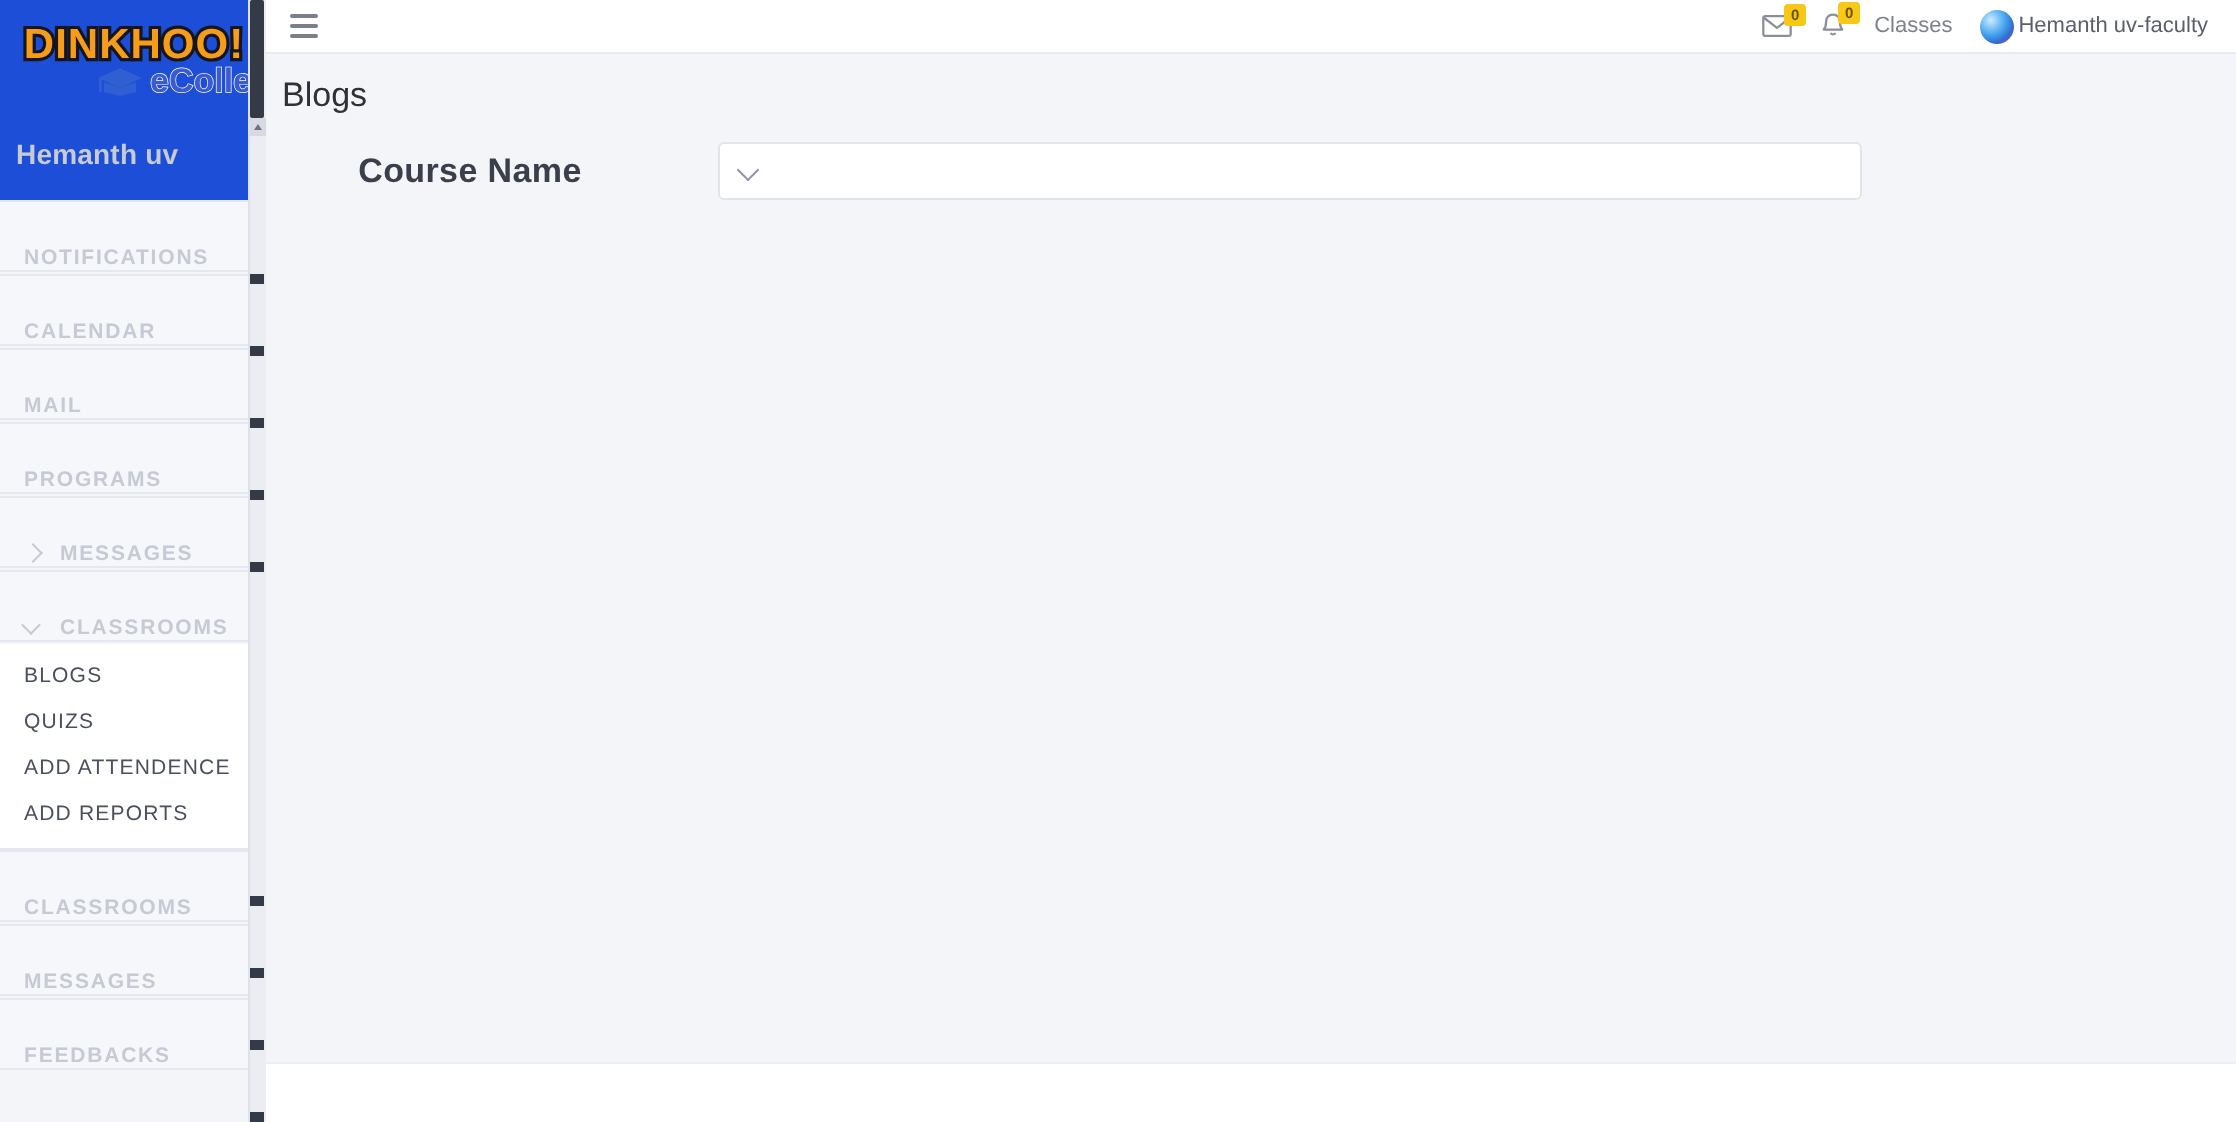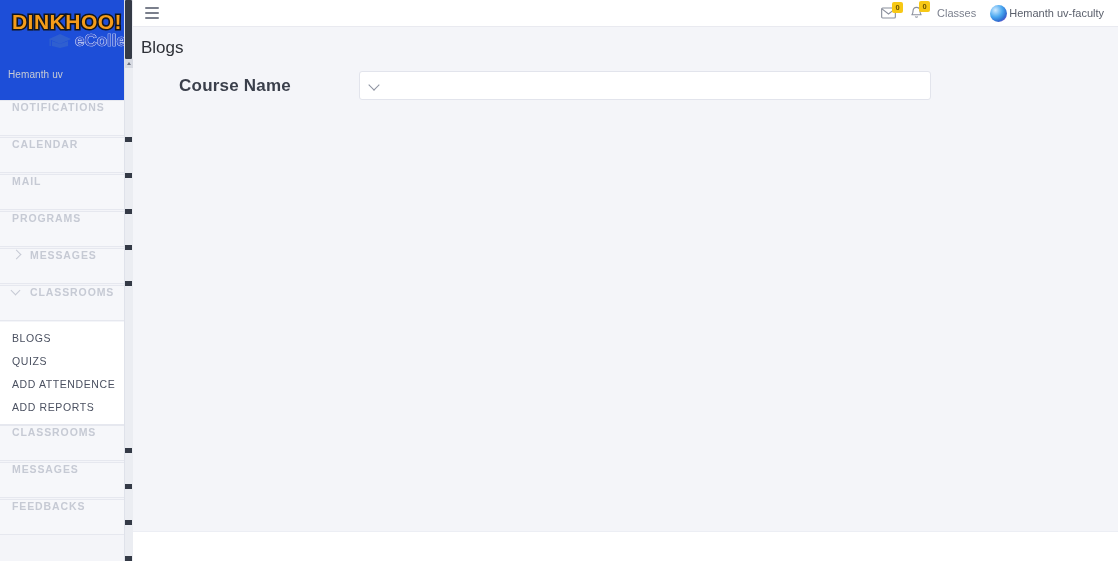--- a/index.html
+++ b/index.html
@@ -24,31 +24,32 @@
     position: relative;
   }
   .logo-wrap {
     height: 57px;
     display: flex; align-items: center; justify-content: center;
     padding-top: 2px;
   }
   .logo-svg { display: block; }
   .user-name {
     color: #c7cbd4;
-    font-size: 10px;
+    font-size: 14px;
     padding: 12px 0 0 8px;
     letter-spacing: .1px;
+    font-weight: bold;
   }
   .nav { position: relative; }
   .nav-item {
     height: 36px;
     background: #f6f7fa;
     border: 1px solid #e6e8ef;
     border-left: none; border-right: none;
-    display: flex; align-items: flex-start;
+    display: flex; align-items: flex-end;
     padding-left: 12px;
     margin-bottom: 1px;
     color: #c6cad4;
     font-size: 10.5px;
     font-weight: bold;
     letter-spacing: .9px;
     cursor: pointer;
   }
   .nav-item.has-chevron { padding-left: 11px; }
   .chev {

